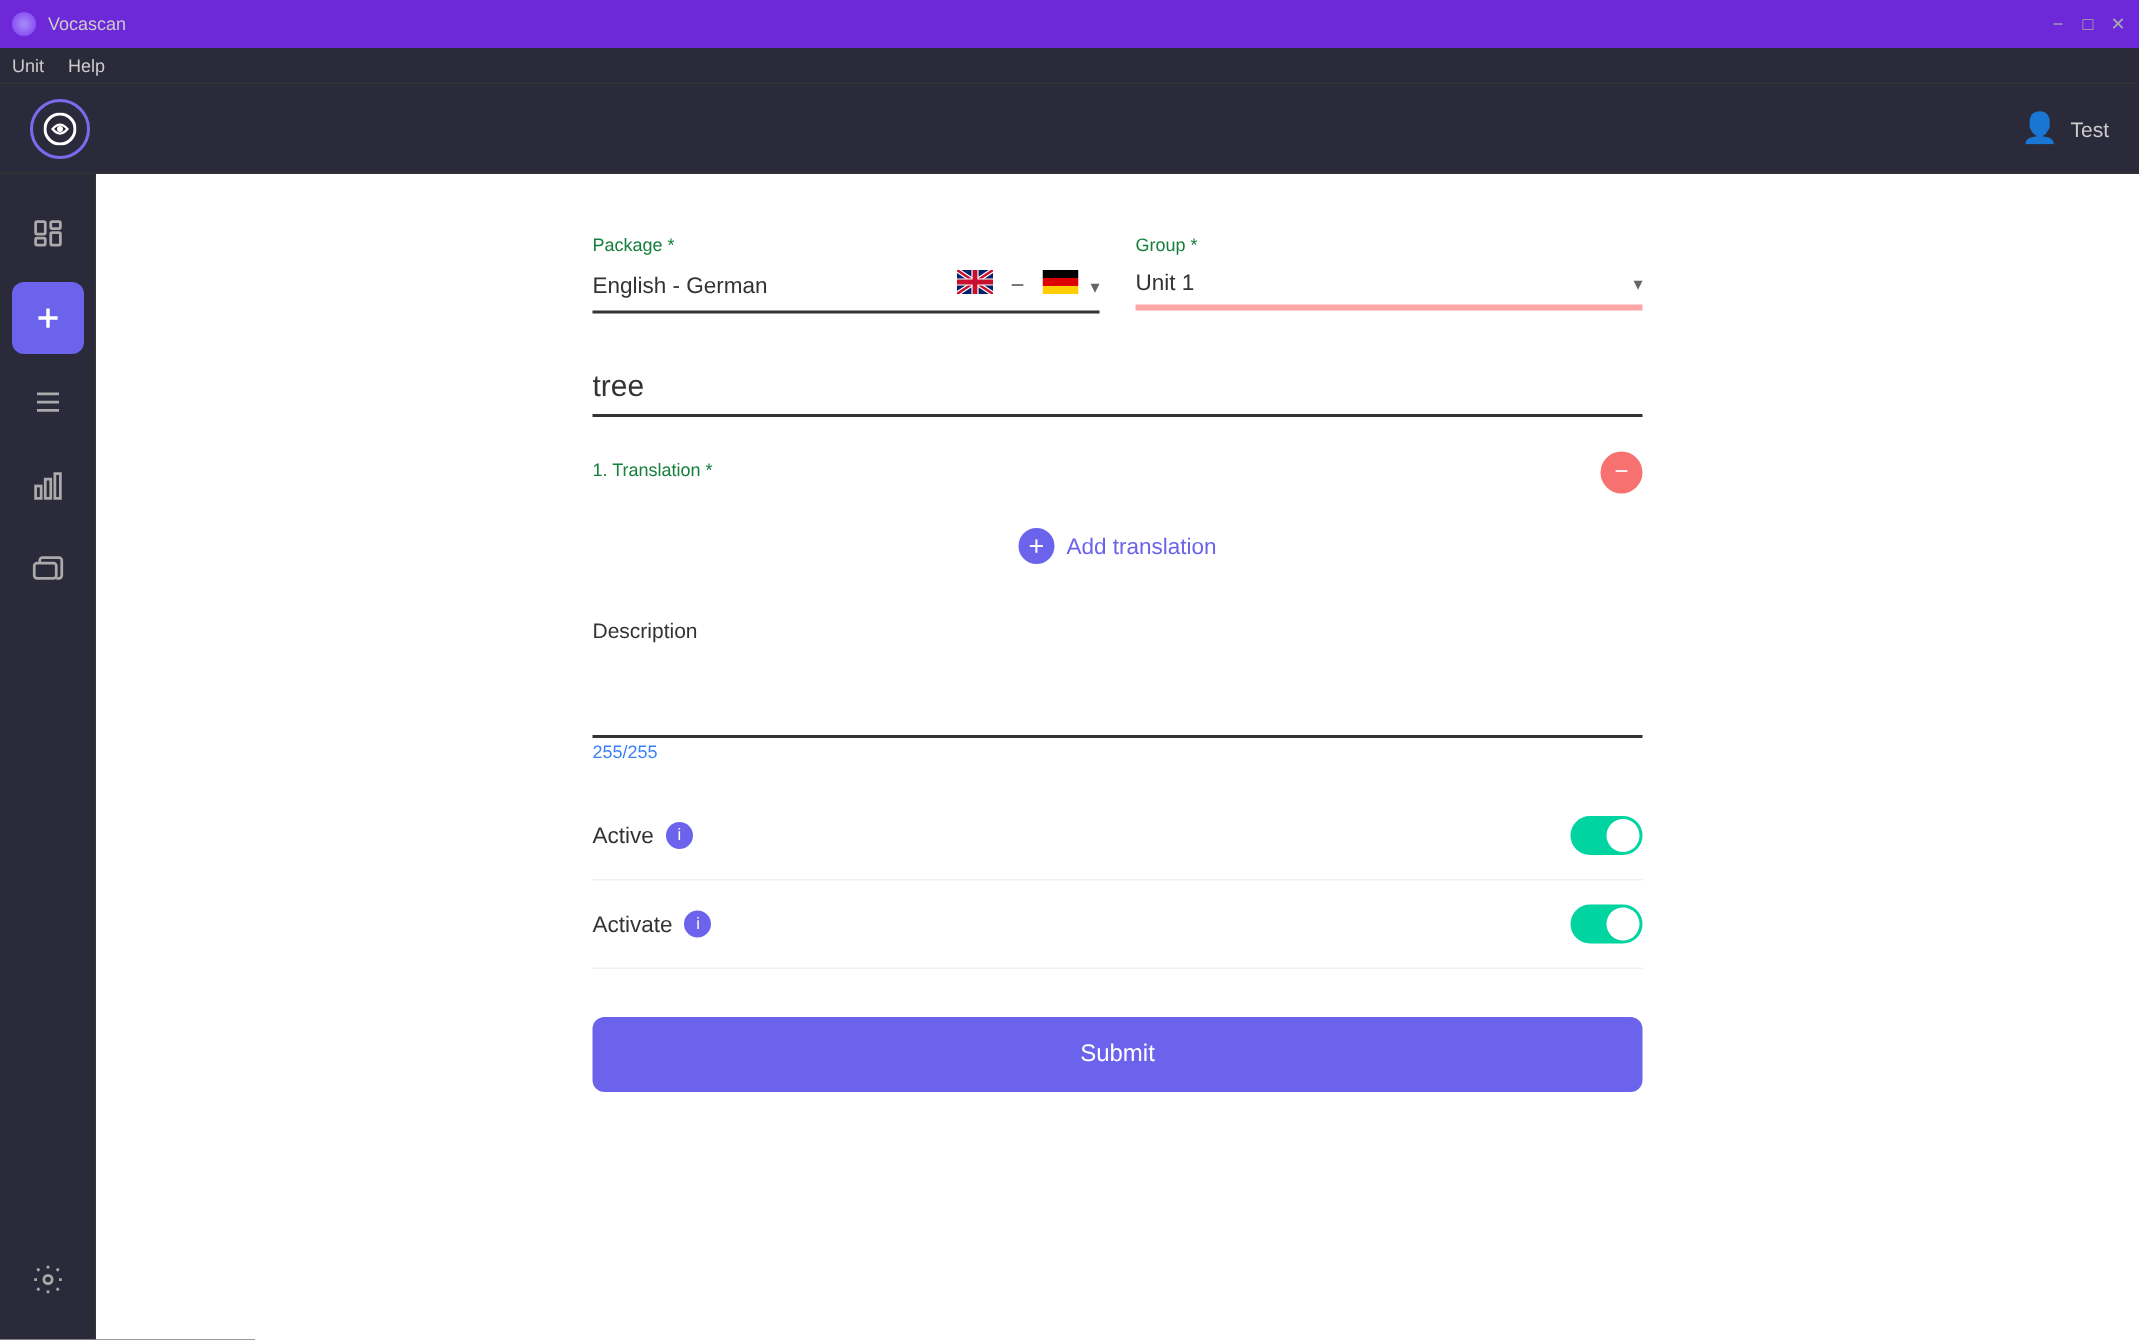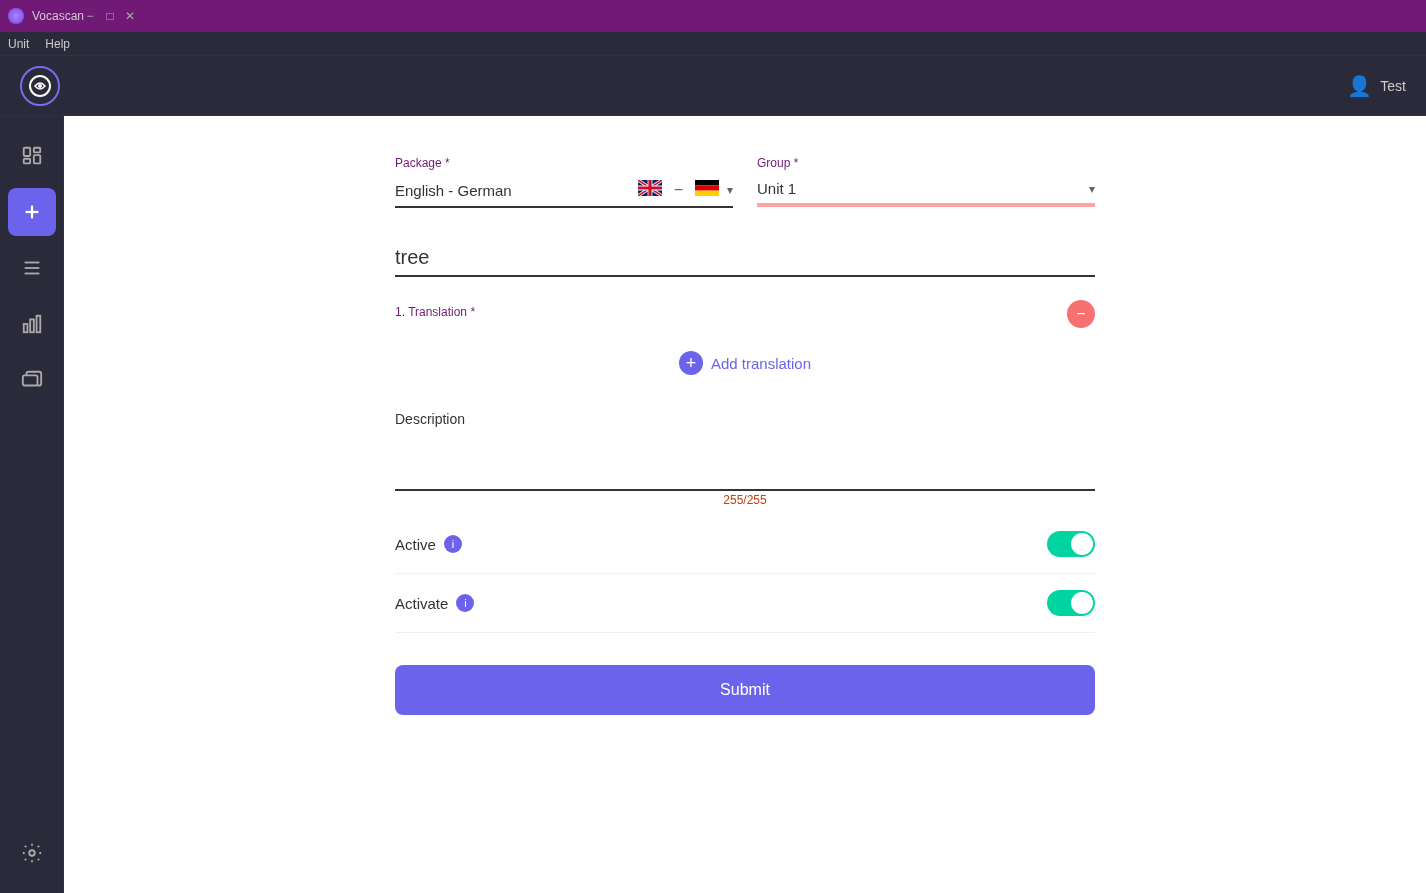--- a/index.html
+++ b/index.html
@@ -1,24 +1,24 @@
 <!DOCTYPE html>
 <html><head>
   <meta charset="utf-8">
   <style>
     * { margin: 0; padding: 0; box-sizing: border-box; }
     body { font-family: 'Segoe UI', Arial, sans-serif; background: #1e1e2e; width: 1426px; height: 893px; overflow: hidden; display: flex; flex-direction: column; }
 
     
     .titlebar {
-      background: #701a75;
+      background: #6d28d9;
       height: 32px;
       display: flex;
       align-items: center;
-      justify-content: flex-start;
+      justify-content: space-between;
       padding: 0 8px;
       user-select: none;
     }
     .titlebar-left {
       display: flex;
       align-items: center;
       gap: 8px;
     }
     .app-logo {
       width: 16px; height: 16px;
@@ -147,21 +147,21 @@
     .form-group {
       display: flex;
       flex-direction: column;
       flex: 1;
     }
     .form-group.full-width {
       flex: 1;
     }
     .form-label {
       font-size: 12px;
-      color: #701a75;
+      color: #15803d;
       margin-bottom: 4px;
     }
     .form-input {
       border: none;
       border-bottom: 2px solid #333;
       padding: 6px 0;
       font-size: 20px;
       color: #333;
       outline: none;
       background: transparent;
@@ -254,23 +254,23 @@
       border: none;
       border-bottom: 2px solid #333;
       resize: none;
       min-height: 60px;
       font-size: 14px;
       outline: none;
       font-family: inherit;
       background: transparent;
     }
     .char-count {
-      text-align: center;
+      text-align: left;
       font-size: 12px;
-      color: #c2410c;
+      color: #3b82f6;
       margin-top: 2px;
     }
 
     
     .toggle-row {
       display: flex;
       align-items: center;
       justify-content: space-between;
       padding: 16px 0;
       border-bottom: 1px solid #f0f0f0;
@@ -464,21 +464,21 @@
         <button class="remove-btn">−</button>
       </div>
 
       
       <div class="add-translation">
         <div class="add-icon">+</div>
         <span>Add translation</span>
       </div>
 
       
-      <div class="form-group full-width" style="margin-bottom:8px;">
+      <div class="form-group full-width" style="margin-bottom:20px;">
         <label class="description-label">Description</label>
         <textarea class="description-textarea" rows="3" style=""></textarea>
         <div class="char-count">255/255</div>
       </div>
 
       
       <div class="toggle-row">
         <div class="toggle-label-group">
           <span>Active</span>
           <div class="info-icon">i</div>

